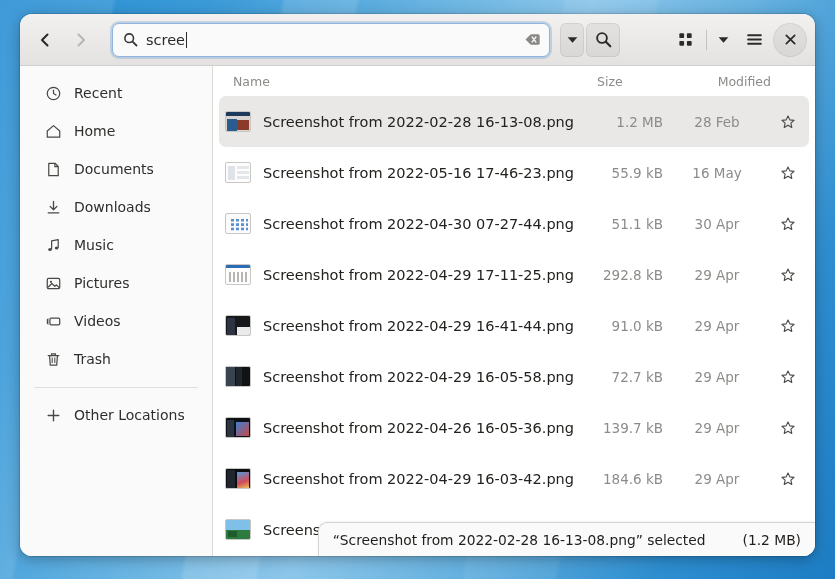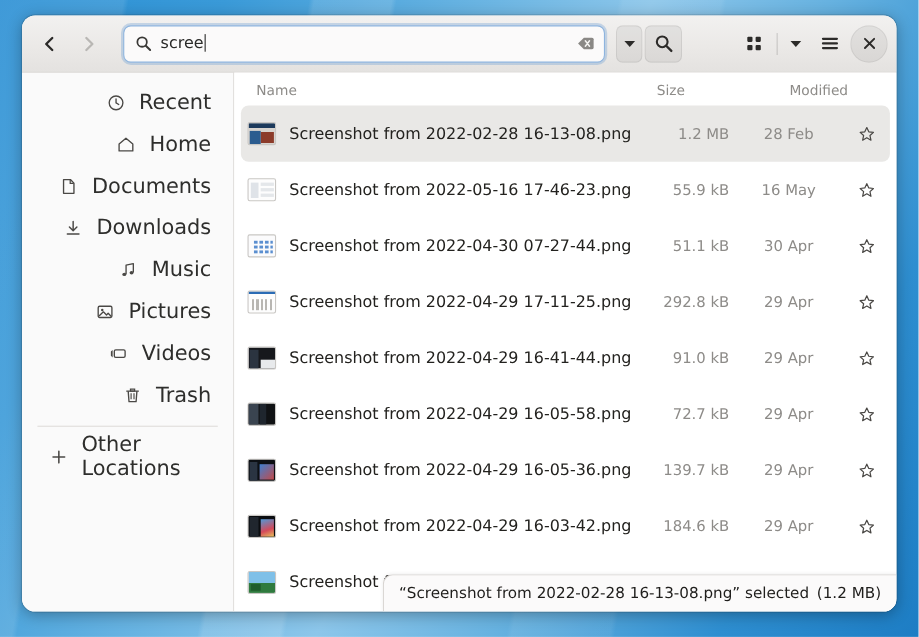--- a/index.html
+++ b/index.html
@@ -132,24 +132,23 @@
     overflow: hidden;
   }
   .side-item {
     height: 38px;
     display: flex;
     align-items: center;
     gap: 12px;
     padding: 0 14px 0 18px;
     cursor: pointer;
     color: #2e2e2c;
-    font-size: 19px;
+    font-size: 14px;
     border-radius: 6px;
     margin: 0 6px;
-    justify-content: flex-end;
   }
   .side-item .ico { width: 18px; height:18px; display:flex; align-items:center; justify-content:center; flex:0 0 18px;}
   .side-sep { height:1px; background:#e0dedb; margin: 9px 14px 8px 14px; }
 
   
   .filelist {
     flex: 1 1 auto;
     background: #ffffff;
     overflow: hidden;
     position: relative;
@@ -255,20 +254,21 @@
     align-items: center;
     background: #fbfafa;
     border: 1px solid #d6d3d0;
     border-right: none;
     border-bottom: none;
     border-top-left-radius: 9px;
     font-size: 13.8px;
     color: #1f1e1c;
     white-space: nowrap;
     box-shadow: 0 -1px 3px rgba(0,0,0,.05);
+    gap: 30px;
   }
   .status-size { margin-left: 7px; }
 </style>
 </head>
 <body>
 
 <div class="desktop"></div>
 
 <div class="window">
 
@@ -518,21 +518,21 @@
             <div class="fsize">72.7 kB</div>
             <div class="fmod">29 Apr</div>
             <div class="fstar">
               <svg width="16" height="16" viewBox="0 0 18 18">
                 <path d="M9 2.2 L11.05 6.6 L15.8 7.15 L12.25 10.35 L13.25 15.1 L9 12.6 L4.75 15.1 L5.75 10.35 L2.2 7.15 L6.95 6.6 Z" fill="none" stroke="#4a4845" stroke-width="1.25" stroke-linejoin="round"></path>
               </svg>
             </div>
           </div>
           <div class="row">
             <div class="thumb t-g"></div>
-            <div class="fname">Screenshot from 2022-04-29 16-05-36.png</div>
+            <div class="fname">Screenshot from 2022-04-26 16-05-36.png</div>
             <div class="fsize">139.7 kB</div>
             <div class="fmod">29 Apr</div>
             <div class="fstar">
               <svg width="16" height="16" viewBox="0 0 18 18">
                 <path d="M9 2.2 L11.05 6.6 L15.8 7.15 L12.25 10.35 L13.25 15.1 L9 12.6 L4.75 15.1 L5.75 10.35 L2.2 7.15 L6.95 6.6 Z" fill="none" stroke="#4a4845" stroke-width="1.25" stroke-linejoin="round"></path>
               </svg>
             </div>
           </div>
           <div class="row">
             <div class="thumb t-h"></div>

